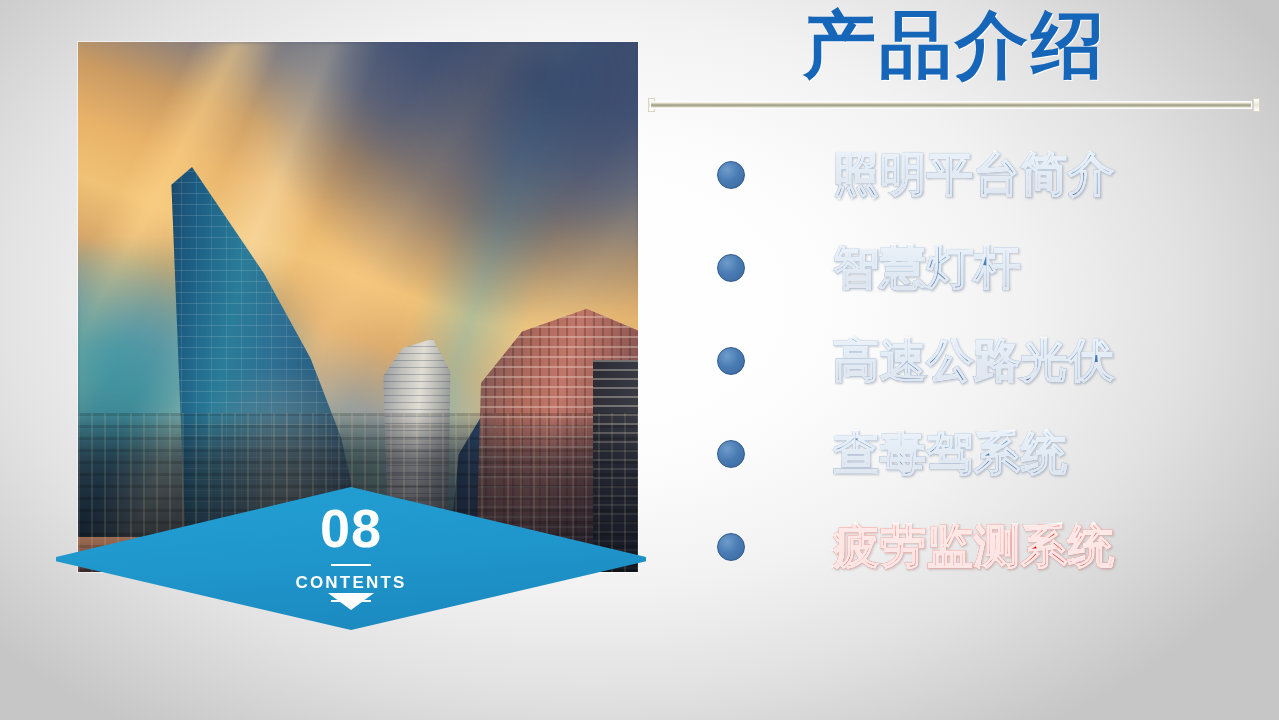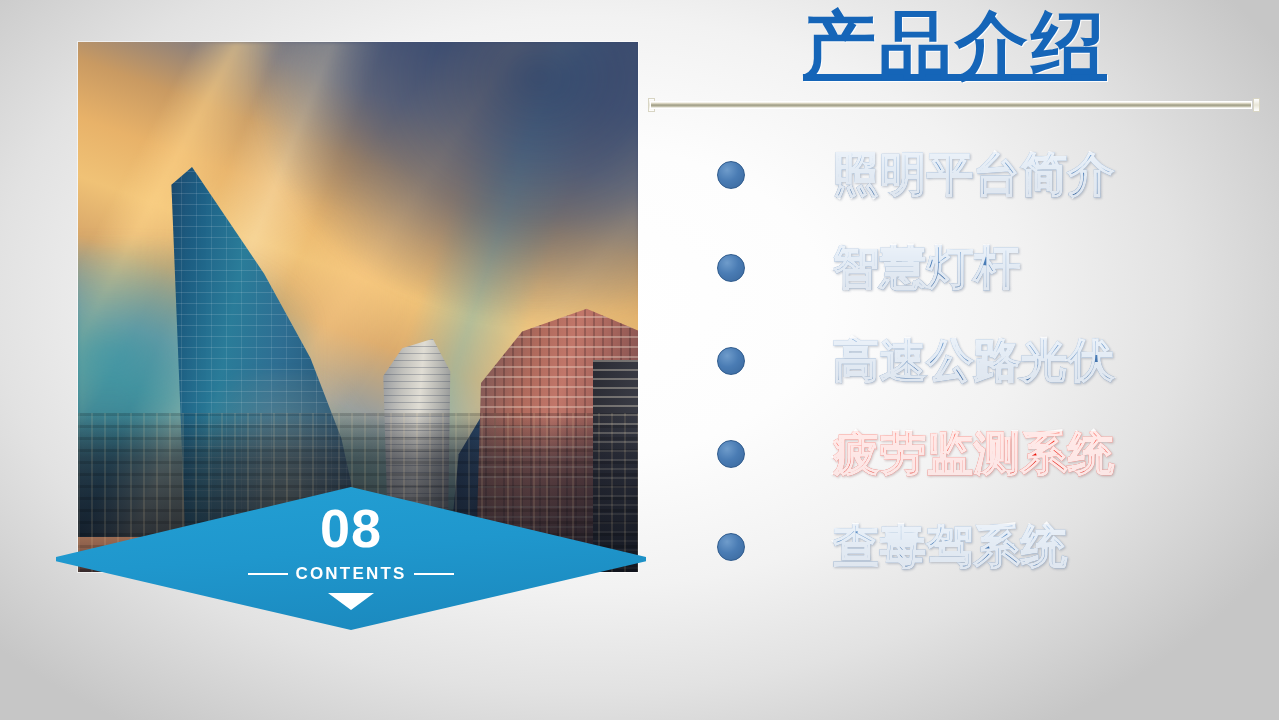--- a/index.html
+++ b/index.html
@@ -239,20 +239,21 @@
   }
   .diamond-contents {
     position: absolute;
     left: 0;
     right: 0;
     top: 77px;
     display: flex;
     align-items: center;
     justify-content: center;
     gap: 7px;
+    flex-direction: column;
   }
   .dash {
     display: block;
     width: 40px;
     height: 2px;
     background: #ffffff;
   }
   .contents-label {
     font-size: 17px;
     font-weight: bold;
@@ -277,21 +278,20 @@
     left: 648px;
     top: 4px;
     width: 614px;
     text-align: center;
     font-size: 73px;
     font-weight: bold;
     color: #1565b8;
     letter-spacing: 3px;
     line-height: 1.12;
     text-shadow: 1px 1px 0 rgba(255,255,255,0.9);
-    text-decoration: underline;
   }
 
   .divider {
     position: absolute;
     left: 648px;
     top: 98px;
     width: 612px;
     height: 14px;
   }
   .divider-bar {
@@ -414,21 +414,21 @@
     <div class="bullet-row">
       <span class="bullet-dot"></span>
       <span class="bullet-text">智慧灯杆</span>
     </div>
     <div class="bullet-row">
       <span class="bullet-dot"></span>
       <span class="bullet-text">高速公路光伏</span>
     </div>
     <div class="bullet-row">
       <span class="bullet-dot"></span>
-      <span class="bullet-text accent">疲劳监测系统</span>
+      <span class="bullet-text">查毒驾系统</span>
     </div>
     <div class="bullet-row">
       <span class="bullet-dot"></span>
-      <span class="bullet-text">查毒驾系统</span>
+      <span class="bullet-text accent">疲劳监测系统</span>
     </div>
   </div>
 
 </div>
 
 </body></html>

